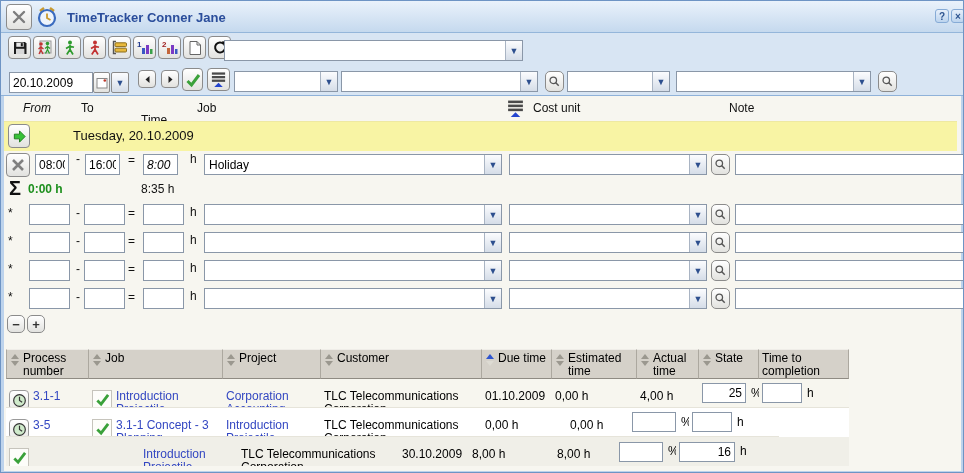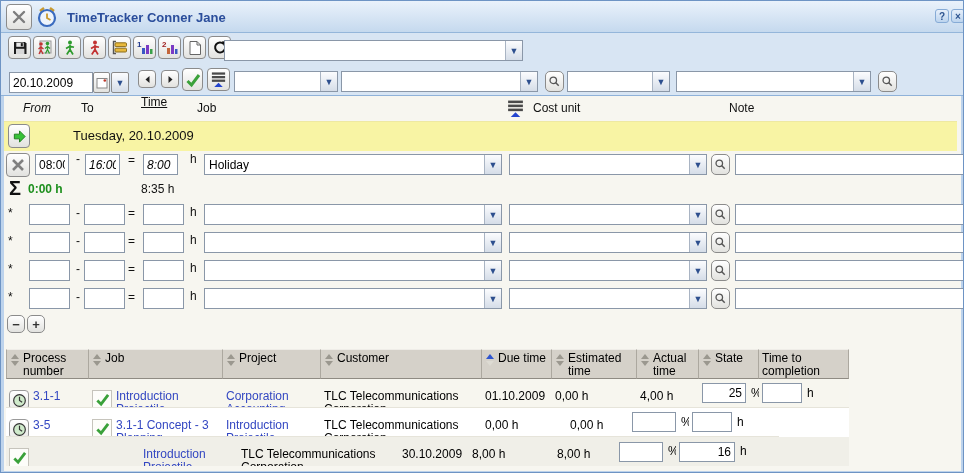--- a/index.html
+++ b/index.html
@@ -277,21 +277,21 @@
           <circle cx="6.5" cy="6.5" r="4" fill="none" stroke="#555" stroke-width="1.6"></circle>
           <line x1="9.6" y1="9.6" x2="13.2" y2="13.2" stroke="#555" stroke-width="1.8"></line>
         </svg>
     </span>
   </div>
 
   <div class="content-bg"></div>
 
   <span class="lbl" style="left:22px; top:100px;font-style:italic;">From</span>
   <span class="lbl" style="left:80px; top:100px;">To</span>
-  <span class="lbl" style="left:140px; top:94px;text-decoration:underline;">Time</span>
+  <span class="lbl" style="left:140px; top:112px;text-decoration:underline;">Time</span>
   <span class="lbl" style="left:196px; top:100px;">Job</span>
   <span style="position:absolute; left:505px; top:98px;">
     <svg width="19" height="19" viewBox="0 0 18 18">
       <rect x="2" y="1.5" width="14" height="2.4" fill="#4a4a4a"></rect>
       <rect x="2" y="5.3" width="14" height="2.4" fill="#4a4a4a"></rect>
       <rect x="2" y="9.1" width="14" height="2.4" fill="#4a4a4a"></rect>
       <polygon points="4.5,17 13.5,17 9,12.5" fill="#2445cf"></polygon>
     </svg>
   </span>
   <span class="lbl" style="left:532px; top:100px;">Cost unit</span>
@@ -309,21 +309,21 @@
 
   <div class="btn xbtn">
     <span>
       <svg width="16" height="16" viewBox="0 0 16 16">
           <path d="M3 3 L13 13 M13 3 L3 13" stroke="#808080" stroke-width="2.6" fill="none"></path>
         </svg>
     </span>
   </div>
   <input class="tinput" style="left: 34px; top: 153px; width: 34px;" value="08:00">
   <span class="lbl" style="left:75px; top:151px;">-</span>
-  <input class="tinput" style="left: 84px; top: 153px; width: 35px; font-style: italic;" value="16:00">
+  <input class="tinput" style="left: 84px; top: 153px; width: 35px;" value="16:00">
   <span class="lbl" style="left:127px; top:152px;">=</span>
   <input class="tinput" style="left: 142px; top: 153px; width: 35px; font-style: italic;" value="8:00">
   <span class="lbl" style="left:189px; top:151px;">h</span>
   <div class="combo" style="left:203px; top:153px; width:298px;">
     <span class="val">Holiday</span>
     <span class="chev">▼</span>
   </div>
   <div class="combo" style="left:508px; top:153px; width:198px;">
     <span class="val"></span>
     <span class="chev">▼</span>

